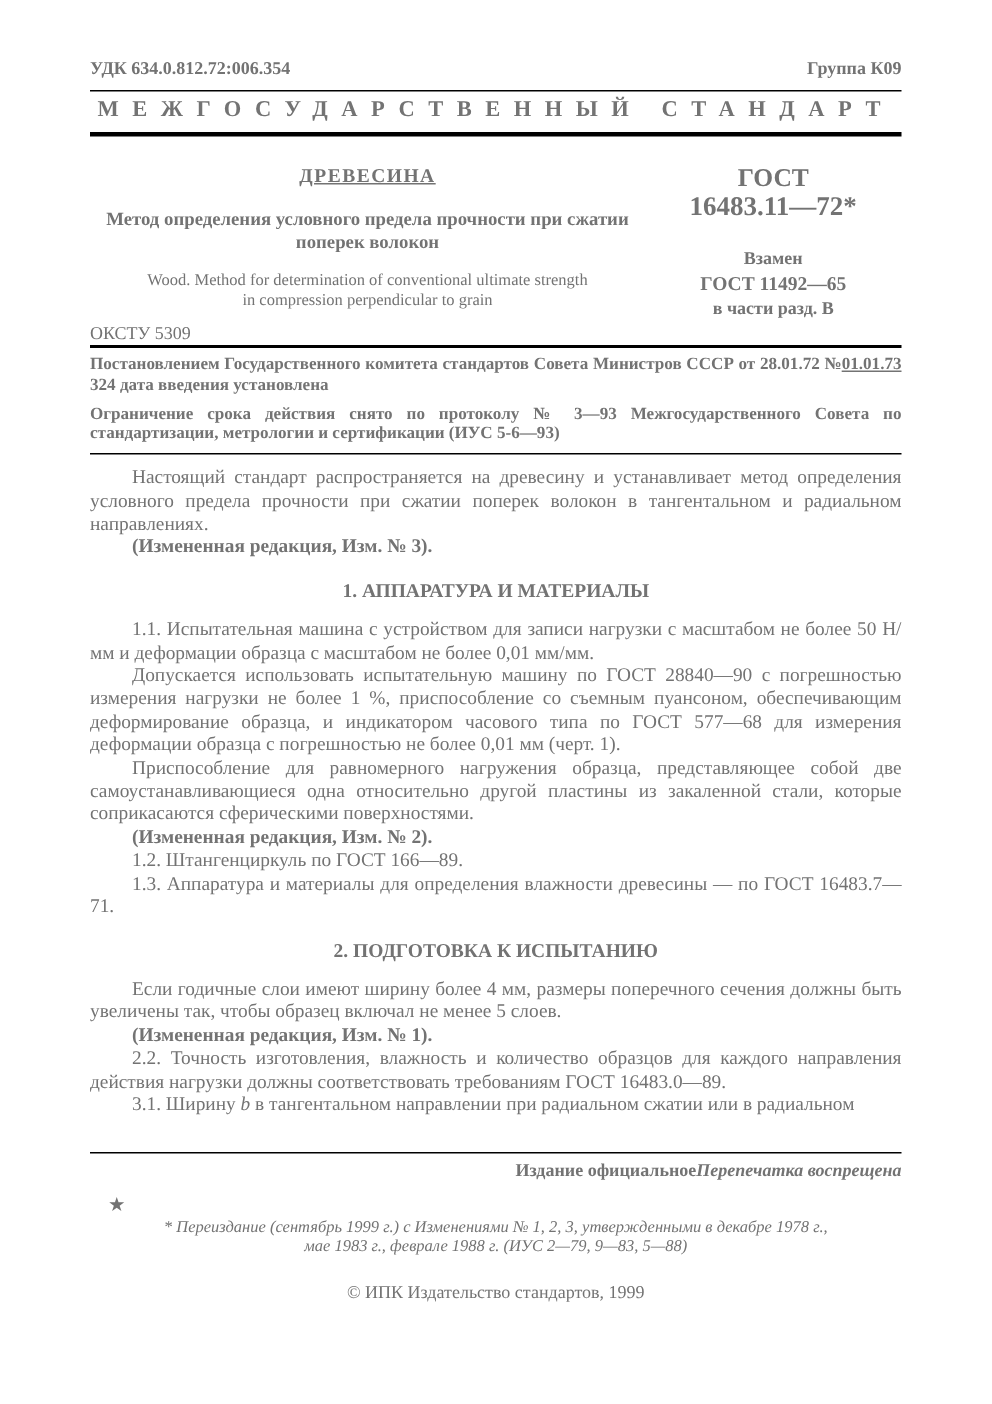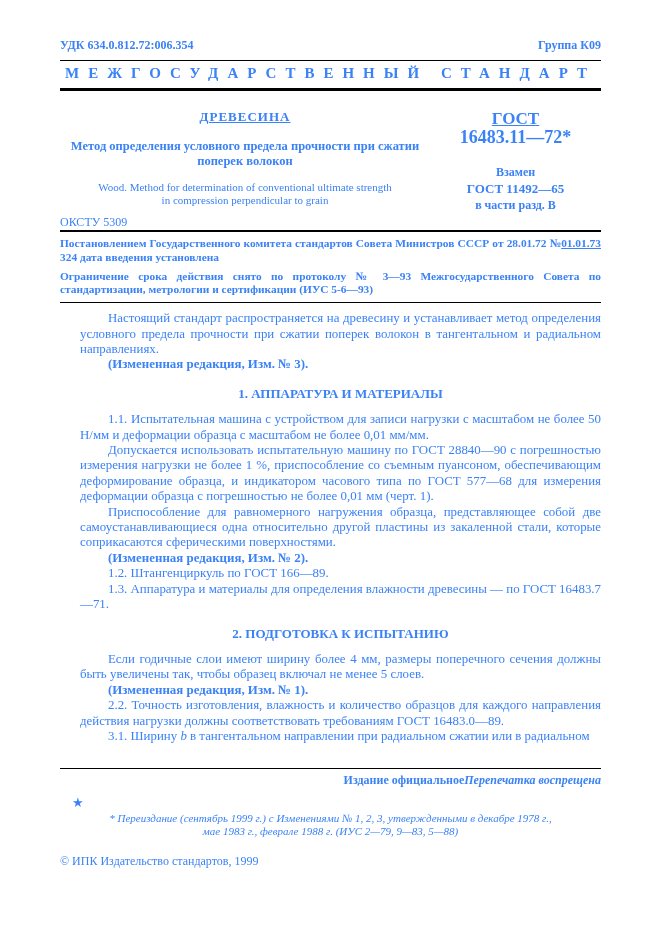--- a/index.html
+++ b/index.html
@@ -1,58 +1,58 @@
 <!DOCTYPE html>
 <html lang="ru"><head>
 <meta charset="utf-8">
 <style>
   * { margin:0; padding:0; box-sizing:border-box; }
   html,body { background:#ffffff; }
   .page {
     position:relative;
     width:661px; height:936px;
-    background:#fff; color:#3b82f6;
+    background:#fff; color:#737373;
     font-family:"Liberation Serif", serif;
     padding:38px 60px 0 60px;
     overflow:hidden;
   }
   .udk-row { display:flex; justify-content:space-between; font-weight:bold; font-size:12px; margin-bottom:7px; }
   .rule-1 { border:none; border-top:1px solid #000; height:0; }
   .rule-2 { border:none; border-top:2px solid #000; height:0; }
   .rule-3 { border:none; border-top:3px solid #000; height:0; }
   .banner {
     font-weight:bold; font-size:15px; letter-spacing:9px;
     text-align:center; white-space:nowrap; padding:4px 0 6px 0;
   }
   .header-cols { display:flex; min-height:130px; margin-top:0; }
   .header-left { width:370px; text-align:center; padding-top:18px; }
   .header-right { flex:1; text-align:center; padding-top:18px; }
   .subject { font-weight:bold; font-size:13px; letter-spacing:1px; margin-bottom:14px;text-decoration:underline; }
   .title-ru { font-weight:bold; font-size:12.5px; line-height:15px; margin:0 auto 12px auto; max-width:350px; }
   .title-en { font-size:11px; line-height:13px; margin-bottom:8px; }
   .okstu { text-align:left; font-size:12px; margin-top:4px; }
-  .gost-label { font-weight:bold; font-size:17px; line-height:19px;text-decoration:underline; }
+  .gost-label { font-weight:bold; font-size:17px; line-height:19px; }
   .gost-number { font-weight:bold; font-size:18px; line-height:18px; margin-bottom:18px; }
   .vzamen { font-weight:bold; font-size:12px; line-height:16px; }
   .replaces-number { font-weight:bold; font-size:13px; line-height:17px; }
   .replaces-part { font-weight:bold; font-size:12px; line-height:16px; }
   .preamble { font-weight:bold; font-size:11.4px; line-height:13.8px; text-align:justify; margin:5px 0; }
   .date-right { float:right; text-decoration:underline; }
   .body-text { font-size:12.9px; line-height:15.4px; text-align:justify; margin-top:8px; }
-  .body-text p { text-indent:28px;margin-left:20px; }
+  .body-text p { text-indent:28px; }
   .amendment { font-weight:bold; }
   .section-heading { text-align:center; font-weight:bold; font-size:13px; text-indent:0 !important; margin:13px 0 11px 0; }
   .var { font-style:italic; }
   .footer { position:absolute; left:60px; right:60px; top:768px; }
   .footer-row { display:flex; justify-content:flex-end; font-size:12px; margin-top:4px; }
   .footer-official { font-weight:bold; }
   .footer-reprint { font-weight:bold; font-style:italic;font-family:Liberation Serif, serif; }
   .footnote-star { display:block; font-size:13px; margin:7px 0 1px 12px; }
   .footnote { font-style:italic; font-size:11px; line-height:13px; text-align:center; }
-  .copyright { text-align:left; font-size:12px; margin-top:16px; }
+  .copyright { text-align:center; font-size:12px; margin-top:16px; }
 </style>
 </head>
 <body>
 
 <div class="page">
 
   <div class="udk-row">
     <span>УДК 634.0.812.72:006.354</span>
     <span>Группа К09</span>
   </div>

